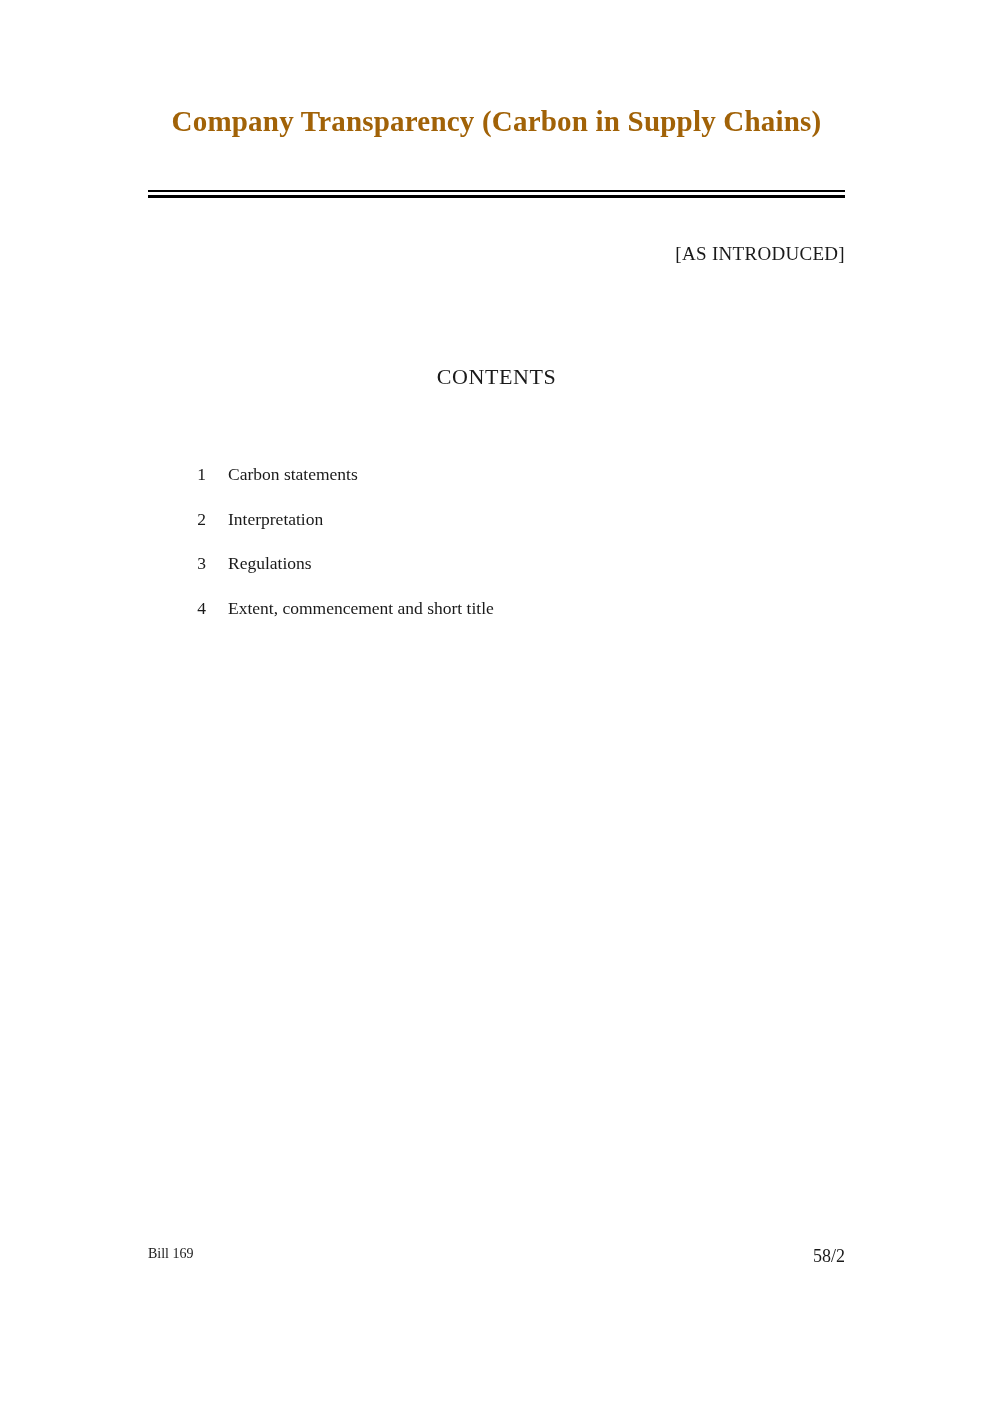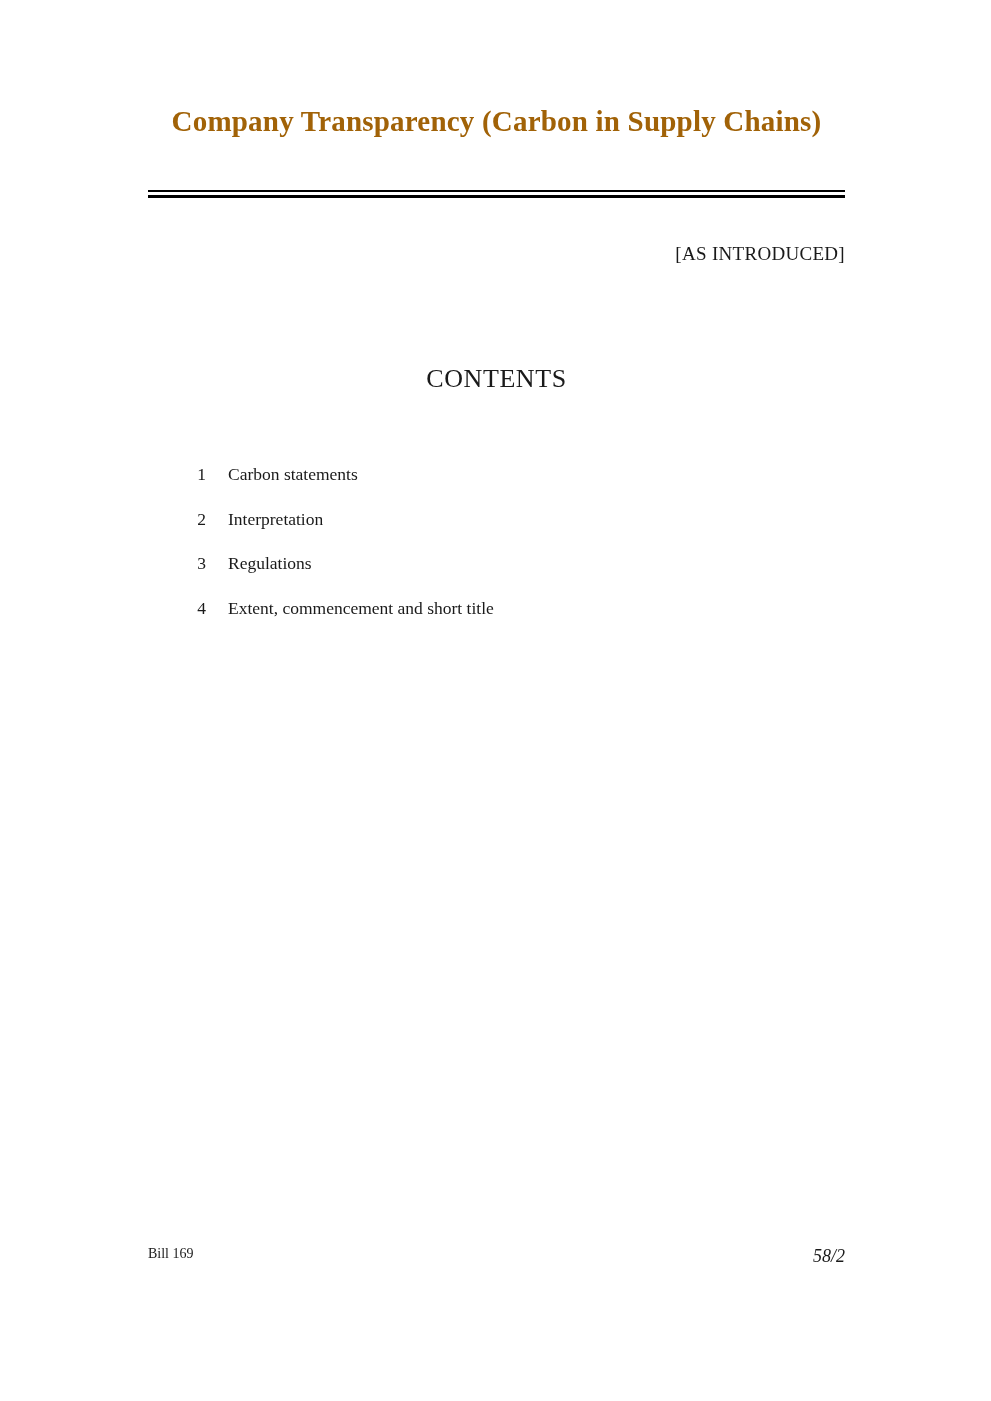--- a/index.html
+++ b/index.html
@@ -45,21 +45,21 @@
     text-align: right;
     font-size: 19px;
     letter-spacing: 0.3px;
   }
   .contents-heading {
     position: absolute;
     top: 364px;
     left: 148px;
     width: 697px;
     text-align: center;
-    font-size: 26px;
+    font-size: 22px;
     letter-spacing: 0.6px;
   }
   .contents-list {
     position: absolute;
     top: 440px;
     left: 148px;
     width: 697px;
     font-size: 17.5px;
     line-height: 20.6px;
   }
@@ -80,21 +80,20 @@
     position: absolute;
     top: 1246px;
     left: 148px;
     font-size: 14px;
   }
   .footer-right {
     position: absolute;
     top: 1246px;
     right: 146px;
     font-size: 18px;
-    font-style: italic;
   }
 </style>
 </head>
 <body>
 
 <div class="page">
 
   <div class="title-block">
     <div>Company Transparency (Carbon in Supply Chains)</div>
   </div>

